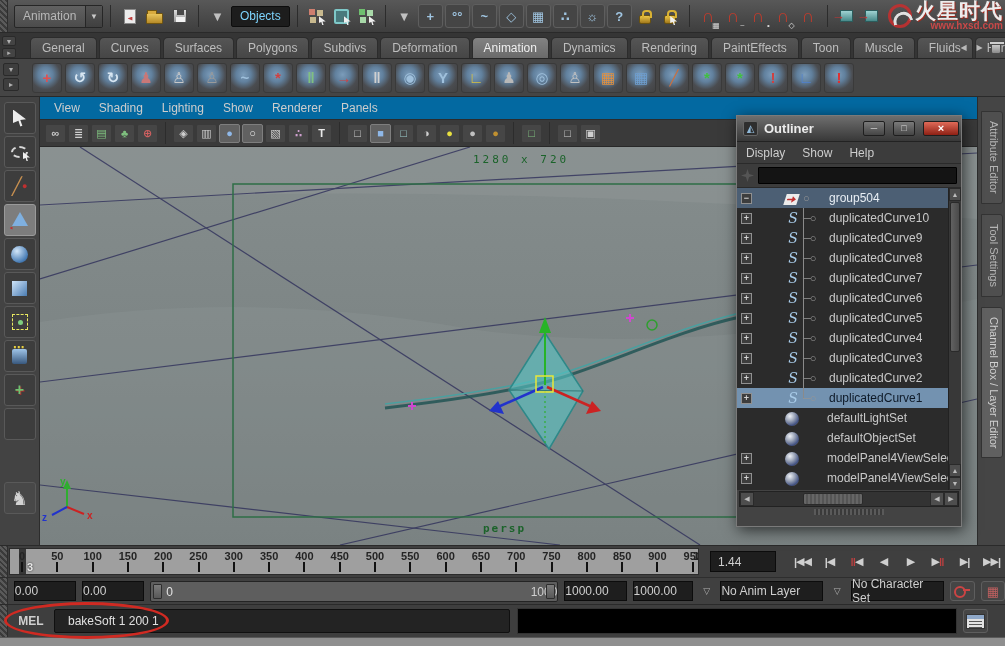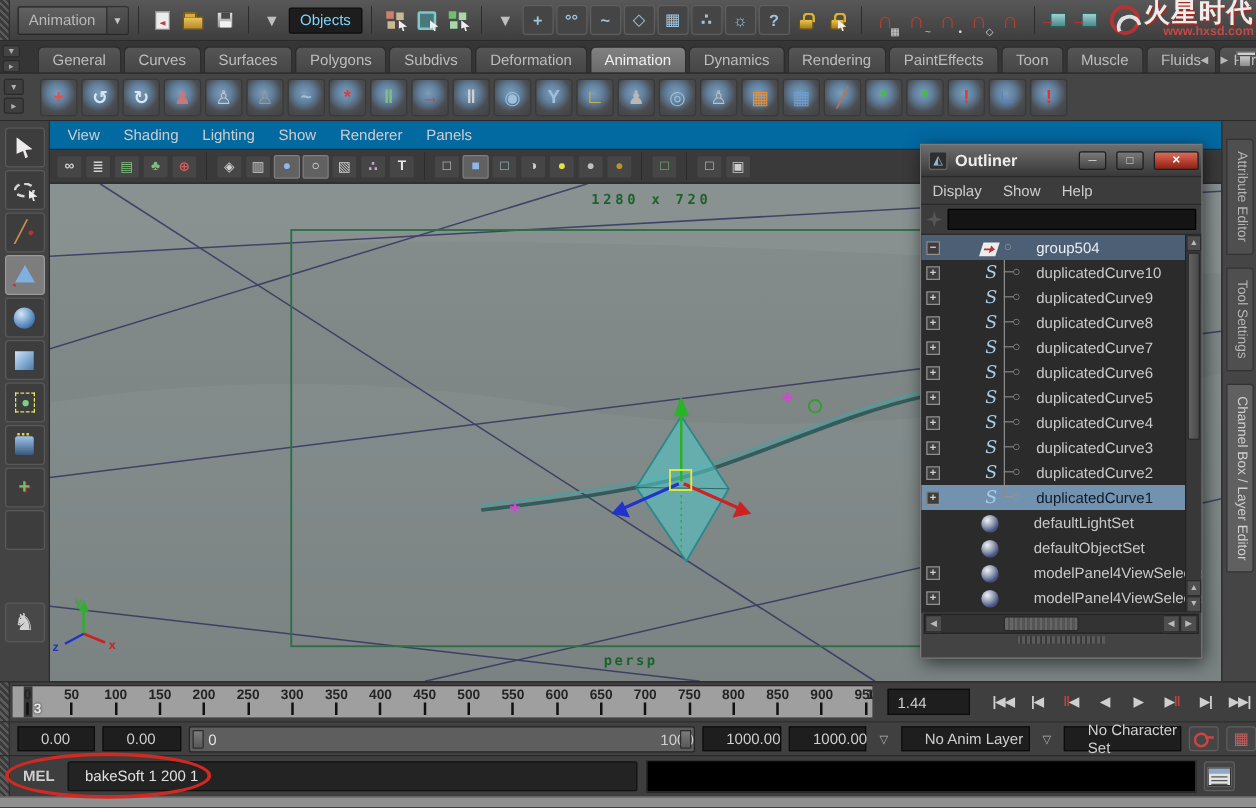--- a/index.html
+++ b/index.html
@@ -99,21 +99,21 @@
   .kind-showmanip .glyph{color:#70c070;font-size:16px;text-shadow:1px 1px 0 #a03030}
   .kind-pegasus .glyph{color:#d2d2d2;font-size:19px;font-weight:normal}
   
   #panelcol{position:absolute;left:40px;top:0;width:937px;height:448px}
   #panel-menubar{height:23px;background:#0369a1;border-bottom:1px solid #2c2c2c;display:flex;align-items:center;gap:19px;padding-left:14px;color:#cdcdcd}
   #panel-toolbar{height:27px;background:#3a3a3a;border-bottom:1px solid #282828;display:flex;align-items:center;gap:2px;padding-left:5px}
   .ptic{width:21px;height:19px;display:flex;align-items:center;justify-content:center;font-size:11px;color:#ccc;
         background:#464646;border:1px solid #3a3a3a;border-radius:2px;font-weight:bold}
   .ptic.active{background:#616161;border-color:#7e7e7e}
   #viewport{position:absolute;left:0;top:50px;width:937px;height:398px;overflow:hidden}
-  #res-label{position:absolute;top:6px;left:433px;font-family:"DejaVu Sans Mono",monospace;font-weight:bold;
+  #res-label{position:absolute;top:6px;left:433px;font-family:"DejaVu Sans Mono",monospace;font-weight:normal;
              font-size:11px;letter-spacing:3px;color:#1b632a}
   #persp-label{position:absolute;bottom:10px;left:443px;font-family:"DejaVu Sans Mono",monospace;font-weight:bold;
              font-size:11px;letter-spacing:2px;color:#1b632a}
   
   #right-tabs{position:absolute;left:977px;top:0;width:28px;height:448px;background:#454545;border-left:1px solid #2c2c2c;padding-top:14px}
   .vtab{writing-mode:vertical-rl;margin:0 auto 10px auto;padding:9px 2px;background:#4f4f4f;border:1px solid #333;
         border-radius:0 3px 3px 0;color:#b5b5b5;font-size:11px;display:block;width:22px;text-align:center}
   .vtab.active{background:#606060;color:#cfcfcf}
   
   #outliner{position:absolute;left:736px;top:18px;width:226px;height:412px;background:#434343;border:1px solid #7a7a7a;
@@ -161,21 +161,21 @@
   .ticklabel{position:absolute;top:1px;transform:translateX(-50%);font-weight:bold;color:#242424}
   .tickmark{position:absolute;bottom:2px;width:2px;height:10px;background:#111;transform:translateX(-50%)}
   #cf-marker{position:absolute;left:9px;top:0;bottom:0;width:7px;background:rgba(35,35,35,.85)}
   #cf-label{position:absolute;left:17px;top:12px;color:#e8e8e8;font-weight:bold;text-shadow:0 0 2px #222}
   #curtime{width:66px;height:21px;margin-left:11px;background:#1e1e1e;border:1px solid #0c0c0c;color:#cfcfcf;display:flex;align-items:center;padding-left:7px}
   #playback{display:flex;align-items:center;gap:2px;margin-left:14px}
   .pbtn{min-width:25px;height:22px;display:flex;align-items:center;justify-content:center;color:#cfcfcf;font-size:11px;letter-spacing:-1px;font-weight:bold}
   .redbar{color:#c04040}
   
   #row-range{position:absolute;left:0;top:577px;width:1005px;height:27px;background:#404040;border-top:1px solid #2e2e2e;display:flex;align-items:center;gap:6px}
-  .nfield{height:20px;background:#1e1e1e;border:1px solid #0c0c0c;color:#cfcfcf;display:flex;align-items:center;padding-left:18px}
+  .nfield{height:20px;background:#1e1e1e;border:1px solid #0c0c0c;color:#cfcfcf;display:flex;align-items:center;padding-left:0}
   #rslider{position:relative;width:420px;height:21px;background:#5e5e5e;border:1px solid #242424;border-radius:2px}
   .rhandle{position:absolute;top:2px;bottom:2px;width:9px;background:linear-gradient(#7c7c7c,#585858);border:1px solid #2e2e2e;border-radius:1px}
   .rhandle.left{left:2px}.rhandle.right{right:2px}
   #rs-min{position:absolute;left:15px;top:3px;color:#e4e4e4}
   #rs-max{position:absolute;right:0;top:3px;color:#cfcfcf}
   .ddarrow{width:16px;text-align:center;color:#b0b0b0;font-size:9px}
   #row-range .ticon.boxed{height:20px}
   
   #row-mel{position:absolute;left:0;top:604px;width:1005px;height:33px;background:#3e3e3e;border-top:1px solid #2a2a2a;display:flex;align-items:center}
   #mel-label{width:46px;text-align:center;color:#cfcfcf;font-weight:bold}

